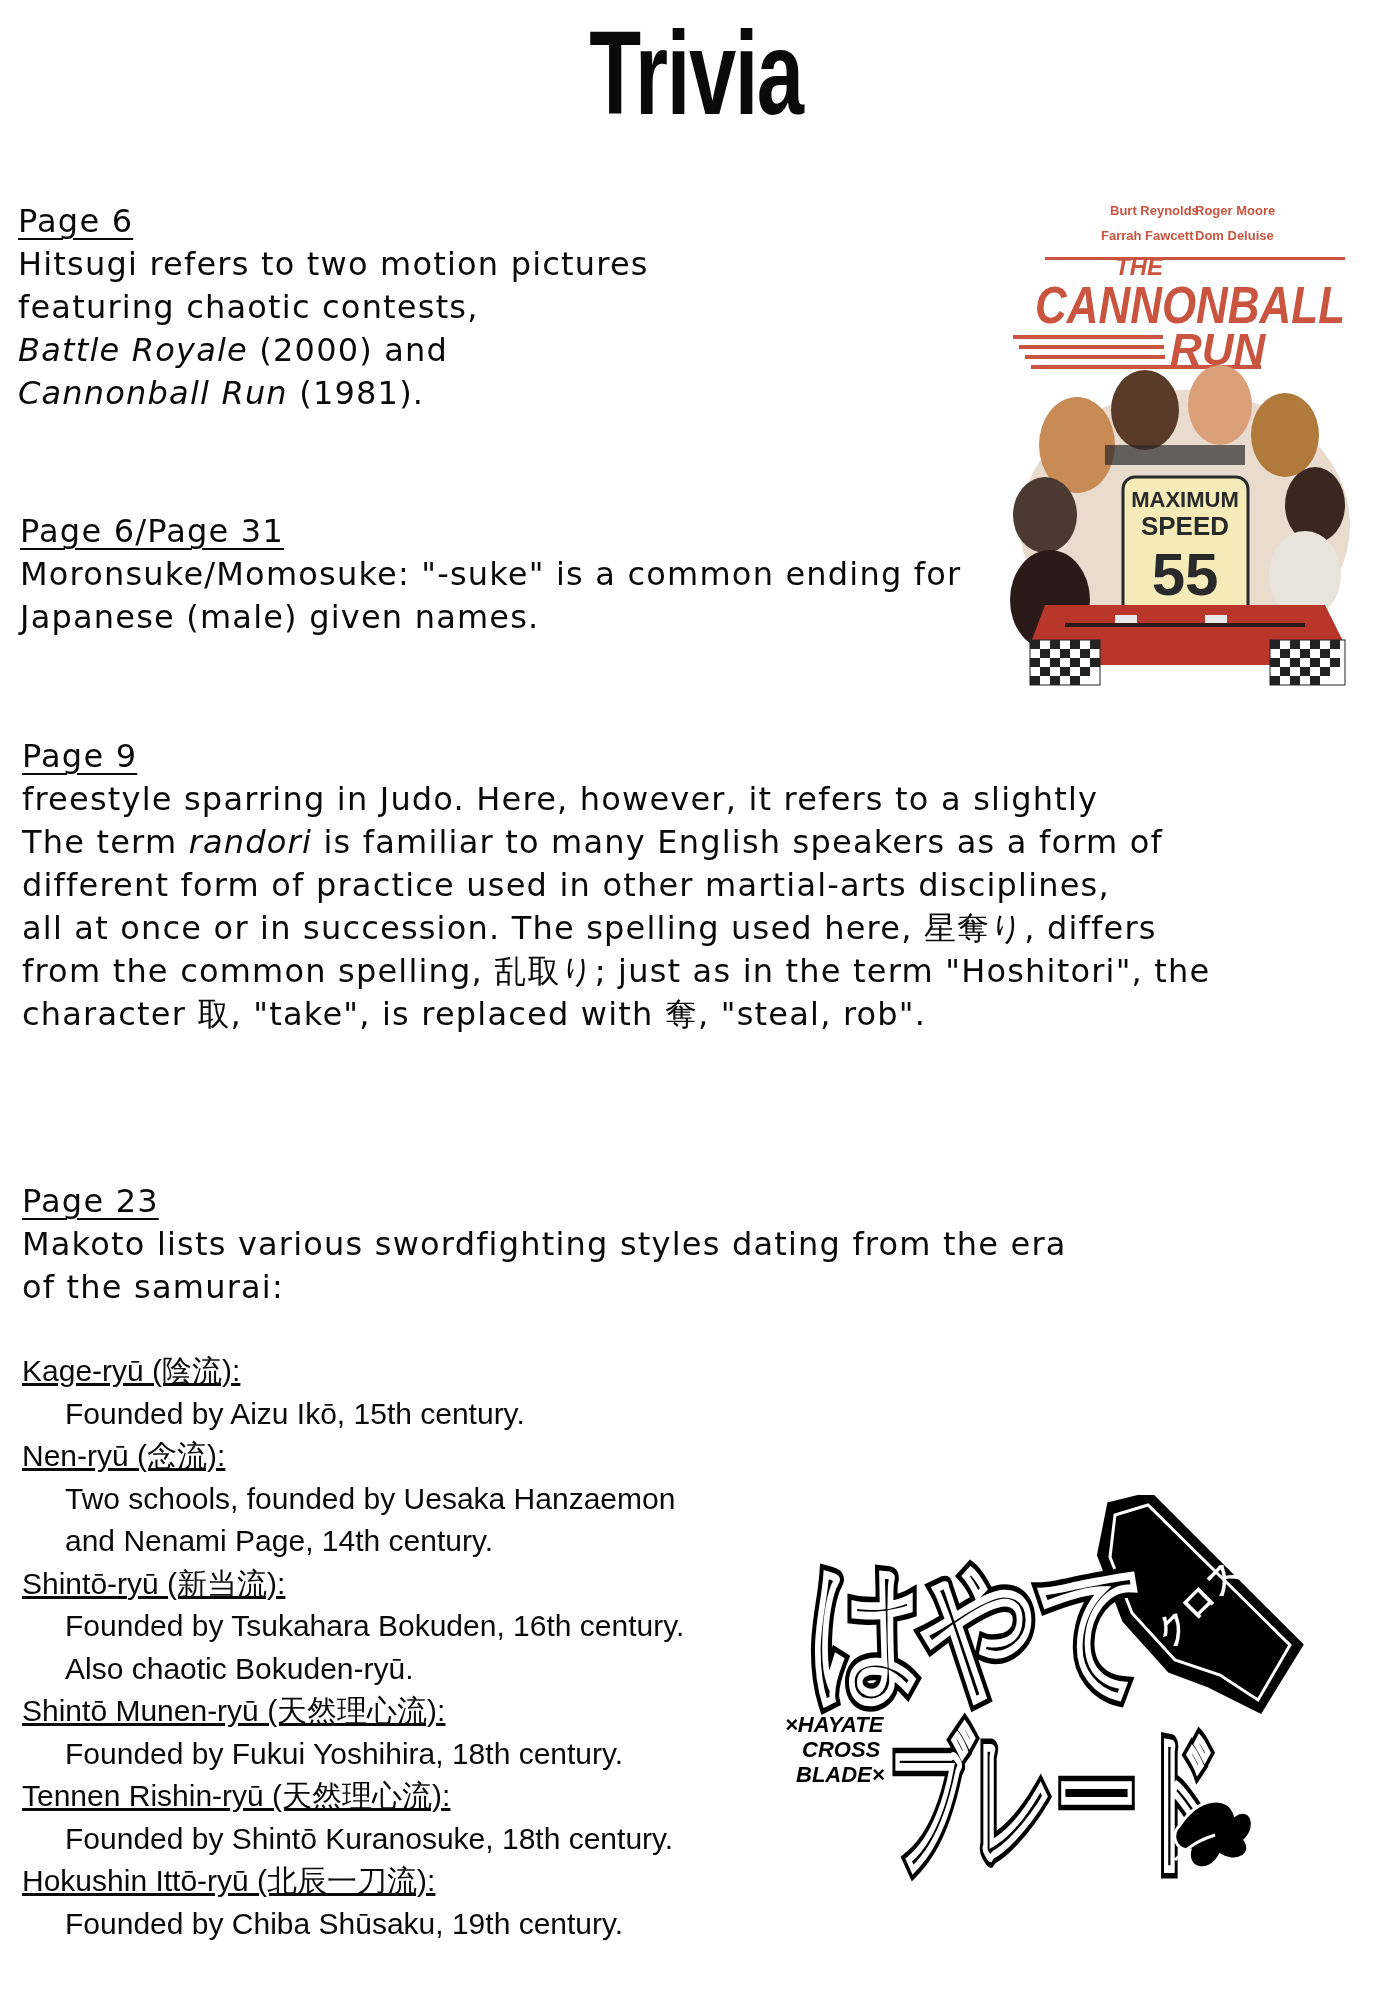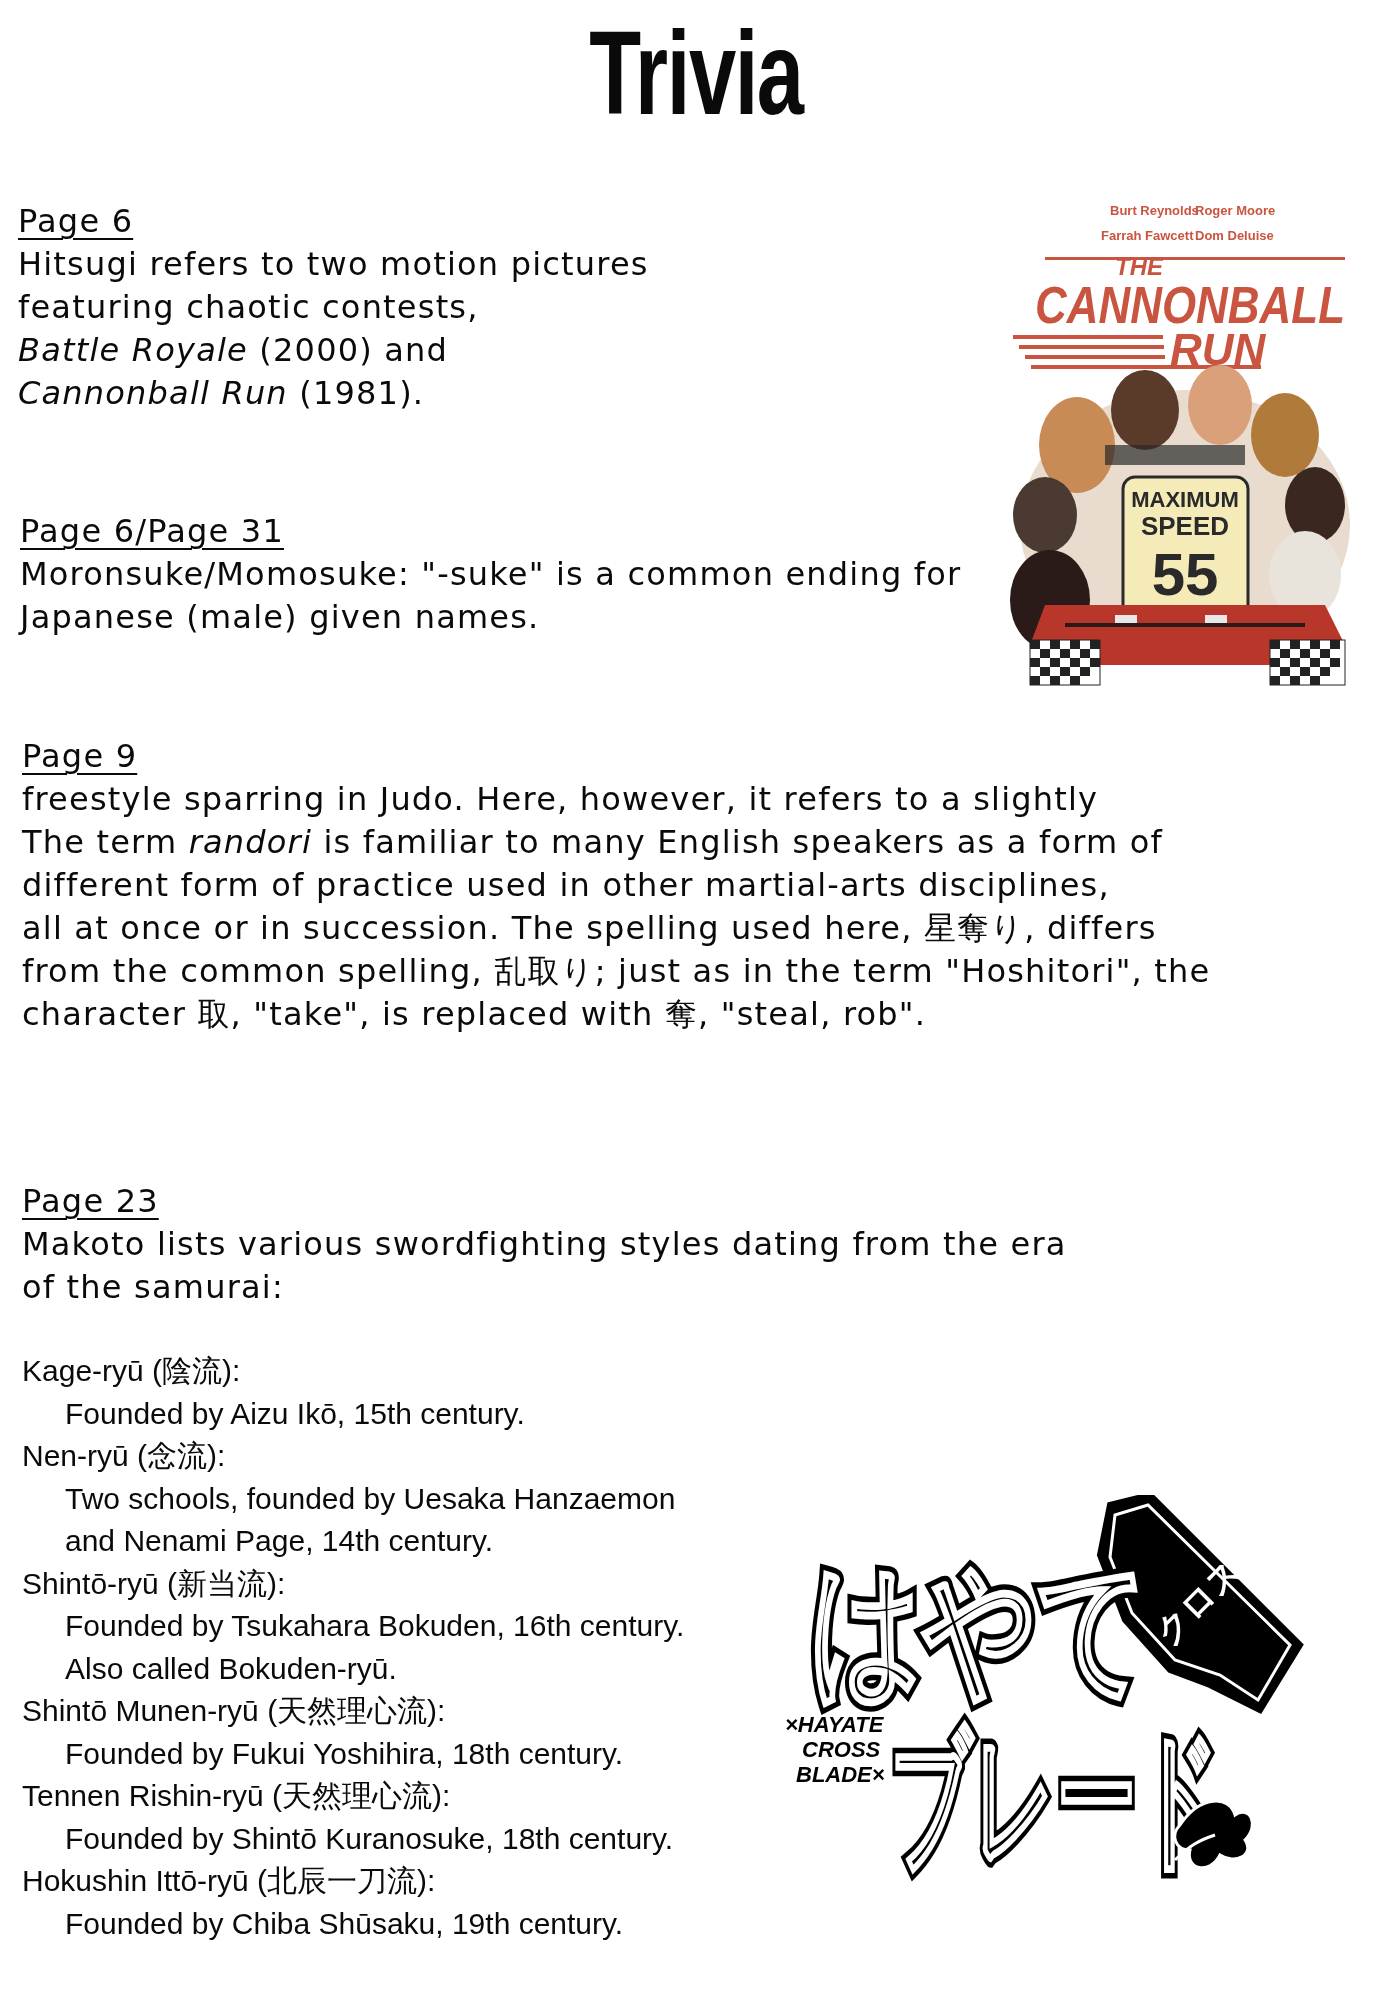--- a/index.html
+++ b/index.html
@@ -9,21 +9,21 @@
     font-family:"Liberation Sans", sans-serif; font-weight:bold;
     font-size:118px; line-height:118px; letter-spacing:-2px;
     transform:scaleX(0.72); transform-origin:center top;
     color:#0a0a0a;
   }
   .sec { position:absolute; left:18px; font-family:"DejaVu Sans", sans-serif; font-size:32px; line-height:43px; letter-spacing:1.2px; }
   .sec .head { text-decoration:underline; text-decoration-thickness:2px; text-underline-offset:6px; display:inline-block; }
   .sec p { margin:0; white-space:nowrap; }
   .sec i { font-style:italic;margin-top:45px; }
   .list { position:absolute; left:22px; top:1350px; font-family:"Liberation Sans", sans-serif; font-size:30px; line-height:42.5px; }
-  .list .style { white-space:nowrap; }
+  .list .style { white-space:nowrap;text-decoration:underline; }
   .list .desc { padding-left:43px; white-space:nowrap; }
   .poster { position:absolute; left:1005px; top:195px; width:365px; height:505px; }
   .logo { position:absolute; left:780px; top:1495px; width:560px; height:400px; }
 </style>
 </head>
 <body>
 
 <div class="title">Trivia</div>
 
 <div class="sec" style="top:200px;">
@@ -57,21 +57,21 @@
 </div>
 
 <div class="list">
   <div class="style">Kage-ryū (陰流):</div>
   <div class="desc">Founded by Aizu Ikō, 15th century.</div>
   <div class="style">Nen-ryū (念流):</div>
   <div class="desc">Two schools, founded by Uesaka Hanzaemon</div>
   <div class="desc">and Nenami Page, 14th century.</div>
   <div class="style">Shintō-ryū (新当流):</div>
   <div class="desc">Founded by Tsukahara Bokuden, 16th century.</div>
-  <div class="desc">Also called Bokuden-ryū.</div>
+  <div class="desc">Also chaotic Bokuden-ryū.</div>
   <div class="style">Shintō Munen-ryū (天然理心流):</div>
   <div class="desc">Founded by Fukui Yoshihira, 18th century.</div>
   <div class="style">Tennen Rishin-ryū (天然理心流):</div>
   <div class="desc">Founded by Shintō Kuranosuke, 18th century.</div>
   <div class="style">Hokushin Ittō-ryū (北辰一刀流):</div>
   <div class="desc">Founded by Chiba Shūsaku, 19th century.</div>
 </div>
 
 <div class="poster">
   <svg width="365" height="505" viewBox="0 0 365 505" xmlns="http://www.w3.org/2000/svg">

